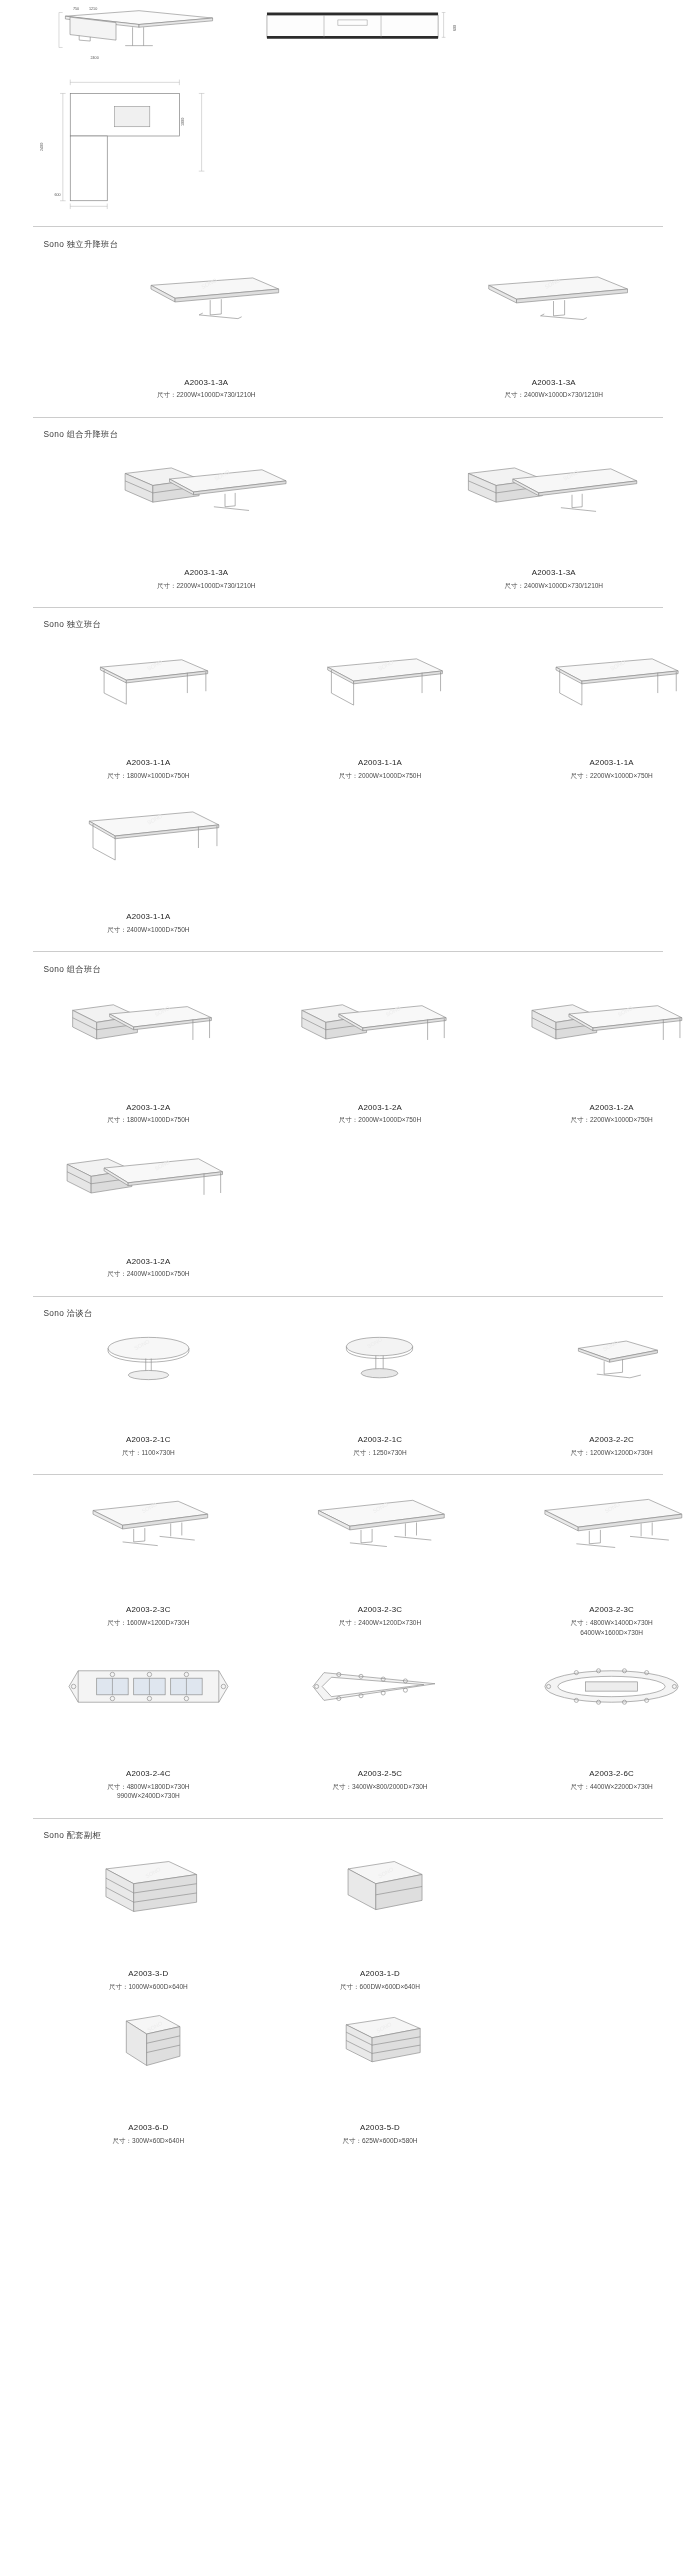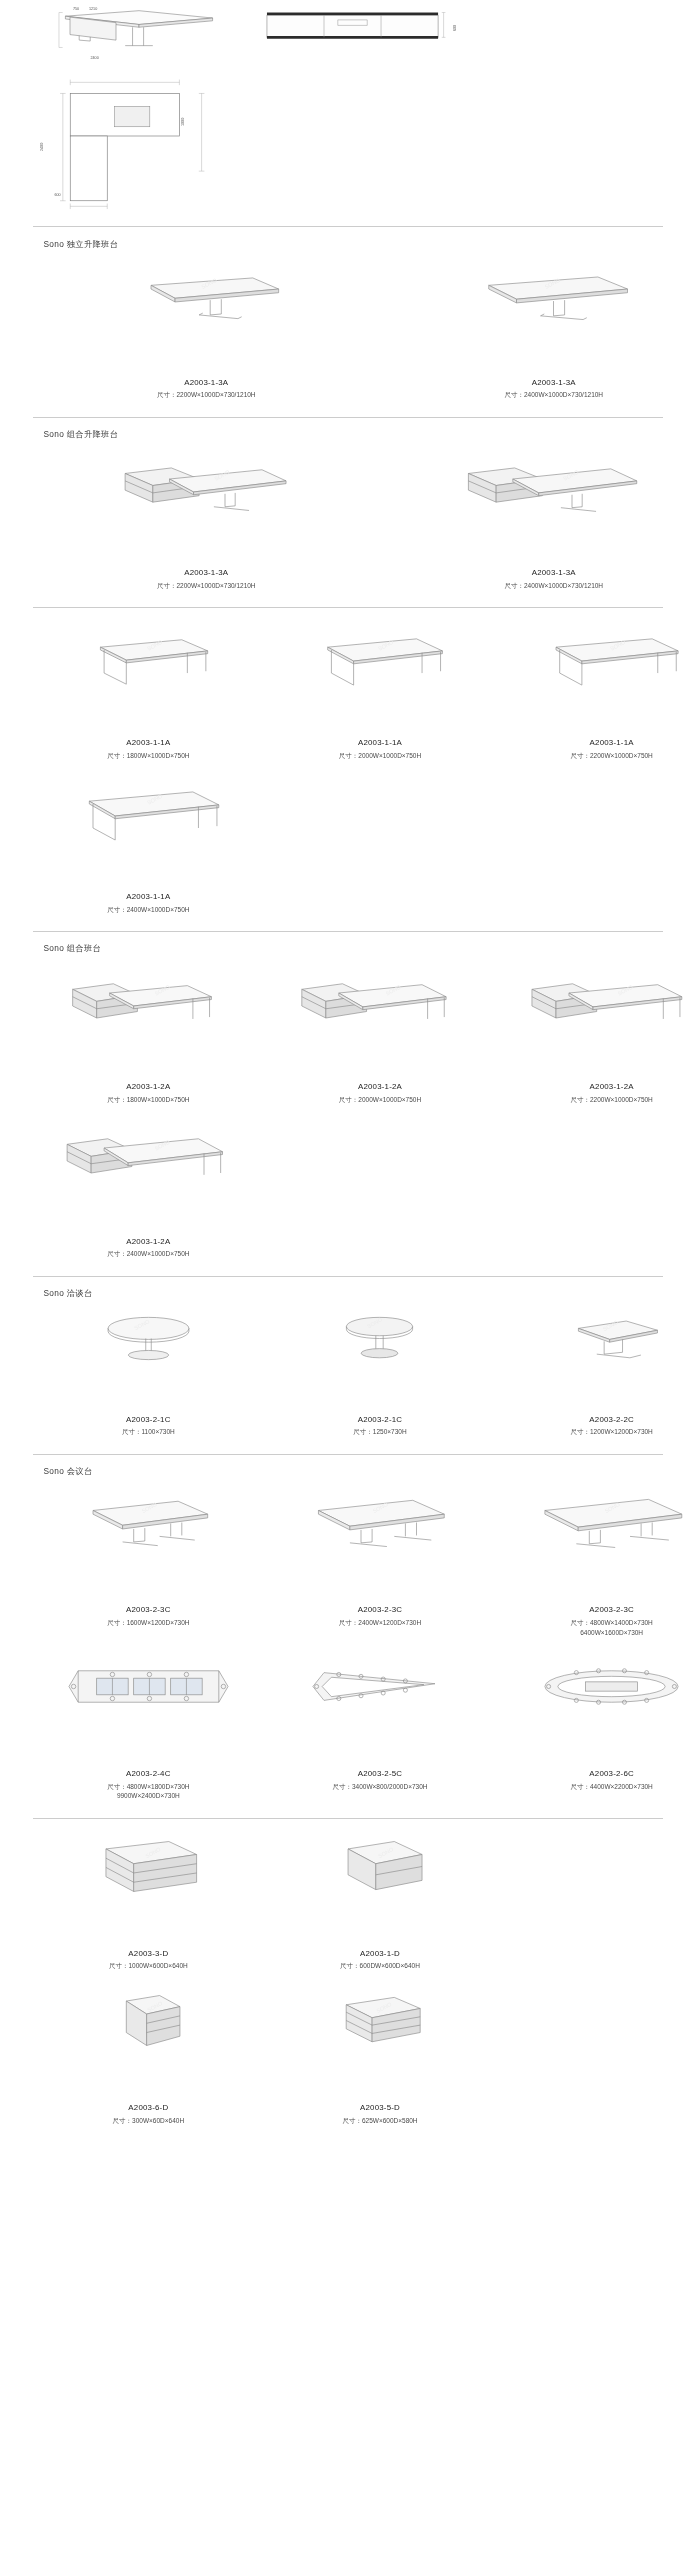--- a/index.html
+++ b/index.html
@@ -228,20 +228,21 @@
             <text x="112" y="32" font-size="6" fill="#ececec" transform="rotate(-28 112 32)">SONO</text>
           </svg>
         </div>
         <div class="code">A2003-1-3A</div>
         <div class="spec">尺寸：2400W×1000D×730/1210H</div>
       </div>
     </div>
   </div>
 
   <div class="section">
+    <div class="sec-title">Sono 独立班台</div>
 
     <div class="row">
       <div class="cell third">
         <div class="thumb">
           <svg width="185" height="69" viewBox="0 0 200 74">
             <g stroke="#8a8a8a" stroke-width="0.7" fill="none">
               <path d="M48 28 L136 20 L164 32 L76 42 Z" fill="#f8f8f8"></path>
               <path d="M48 28 L48 31 L76 45 L76 42 Z" fill="#eaeaea"></path>
               <path d="M76 42 L76 45 L164 35 L164 32 Z" fill="#e0e0e0"></path>
               <path d="M52 31 L52 56 M76 45 L76 68 M52 56 L76 68"></path>
@@ -443,21 +444,20 @@
             <text x="92" y="23" font-size="6" fill="#ececec" transform="rotate(-28 92 23)">SONO</text>
           </svg>
         </div>
         <div class="code">A2003-2-2C</div>
         <div class="spec">尺寸：1200W×1200D×730H</div>
       </div>
     </div>
   </div>
 
   <div class="section">
-    <div class="sec-title">Sono 会议台</div>
 
     <div class="row">
       <div class="cell third">
         <div class="thumb">
           <svg width="185" height="69" viewBox="0 0 200 74">
             <g stroke="#8a8a8a" stroke-width="0.7" fill="none">
               <path d="M40 24 L132 14 L164 28 L72 40 Z" fill="#f8f8f8"></path>
               <path d="M40 24 L40 28 L72 44 L72 40 Z" fill="#eaeaea"></path>
               <path d="M72 40 L72 44 L164 32 L164 28 Z" fill="#e0e0e0"></path>
               <path d="M84 44 L84 58 M96 43 L96 57 M84 58 L96 57"></path>
@@ -574,20 +574,21 @@
             </g>
           </svg>
         </div>
         <div class="code">A2003-2-6C</div>
         <div class="spec">尺寸：4400W×2200D×730H</div>
       </div>
     </div>
   </div>
 
   <div class="section">
+    <div class="sec-title">Sono 配套副柜</div>
 
     <div class="row">
       <div class="cell third">
         <div class="thumb">
           <svg width="185" height="69" viewBox="0 0 200 74">
             <g stroke="#8a8a8a" stroke-width="0.7" fill="none">
               <path d="M54 18 L122 10 L152 24 L84 34 Z" fill="#f6f6f6"></path>
               <path d="M54 18 L54 48 L84 64 L84 34 Z" fill="#e9e9e9"></path>
               <path d="M84 34 L84 64 L152 54 L152 24 Z" fill="#dedede"></path>
               <path d="M84 44 L152 34 M84 54 L152 44"></path>

